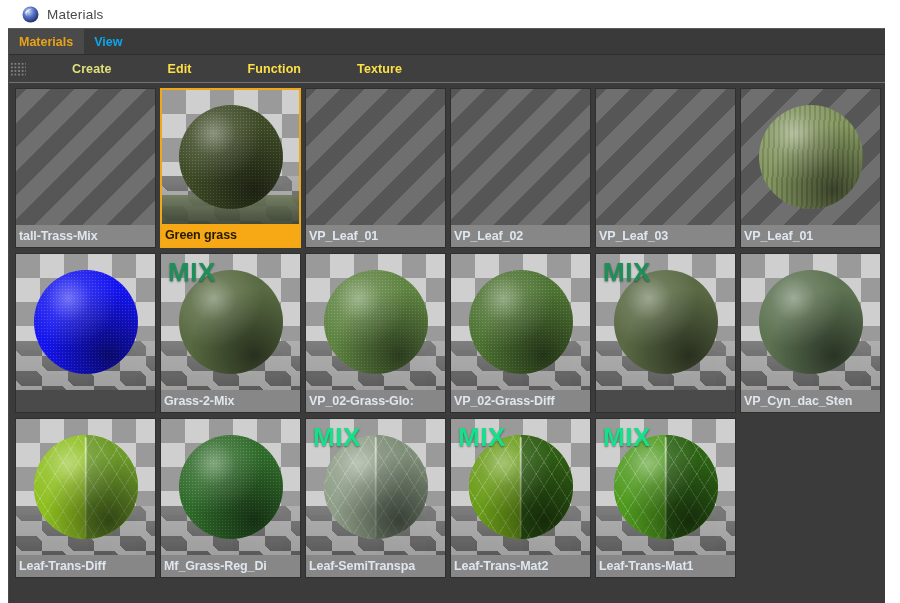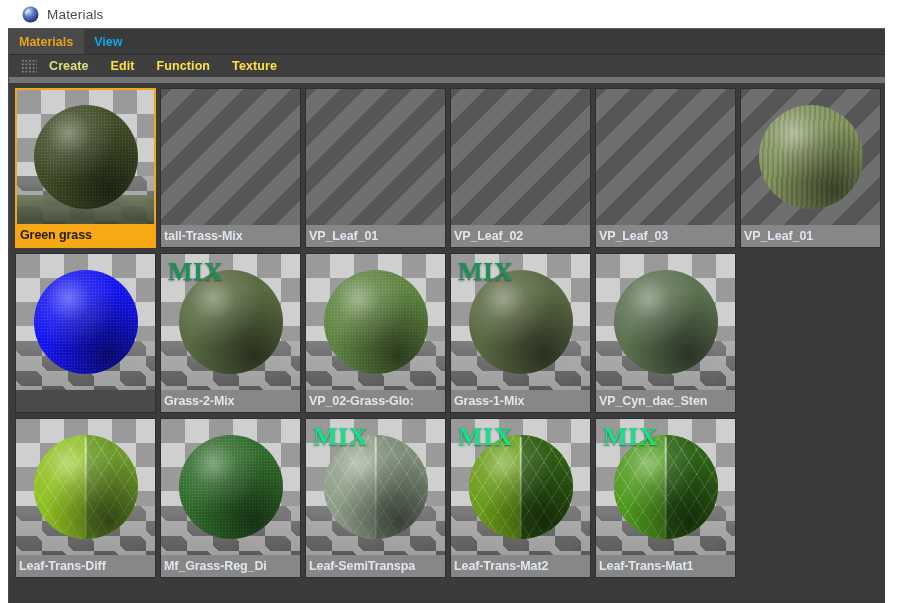--- a/index.html
+++ b/index.html
@@ -57,22 +57,23 @@
     content: ""; position: absolute; right: 0; top: 4px; bottom: 4px;
     width: 0px;
   }
   #tab-filler { flex: 1; background: #3a3a3a; }
 
   
   #menubar {
     position: relative; height: 28px; width: 100%;
     background: #3f3f3f;
     display: flex; align-items: center;
-    border-bottom: 6px solid #737373;
-    padding-left: 12px;
+    border-bottom: 1px solid #737373;
+    padding-left: 1px;
+    gap: 34px;
   }
   #grip {
     width: 16px; height: 14px; margin-right: 12px;
     background-image:
       radial-gradient(#8d8d8d 0.8px, transparent 0.9px);
     background-size: 3.6px 3.6px;
     background-position: 0 0;
     opacity: .85;
   }
   .menu-item {
@@ -103,21 +104,20 @@
     border: 1px solid #2f2f2f;
     overflow: hidden;
   }
   .cell.selected {
     border: 2px solid #f0a819;
   }
 
   .thumb {
     position: absolute; left: 0; top: 0; right: 0; bottom: 22px;
     overflow: hidden;
-    font-family: Liberation Serif, serif;
   }
 
   
   .bg-striped {
     width: 100%; height: 100%;
     background:
       repeating-linear-gradient(-45deg,
         #6f6f6f 0px, #6f6f6f 17px,
         #565656 17px, #565656 34px);
   }
@@ -280,43 +280,43 @@
   <div id="menubar">
     <div id="grip"></div>
     <div class="menu-item accent">Create</div>
     <div class="menu-item">Edit</div>
     <div class="menu-item">Function</div>
     <div class="menu-item">Texture</div>
   </div>
 
   <div id="grid">
       <div class="row">
+        <div class="cell">
+          <div class="thumb">
+            <div class="bg-striped"></div>
+          </div>
+          <div class="label">tall-Trass-Mix</div>
+        </div>
         <div class="cell selected">
           <div class="thumb">
             <div class="bg-checker"></div>
             <div class="floor-tiles"></div>
             <div class="bg-grass-floor"></div>
             <div class="shadow"></div>
             <div class="sphere" style="background: rgb(62, 74, 38);">
               <div class="noise"></div>
               <div class="shade"></div>
             </div>
           </div>
           <div class="label">Green grass</div>
         </div>
         <div class="cell">
           <div class="thumb">
             <div class="bg-striped"></div>
           </div>
-          <div class="label">tall-Trass-Mix</div>
-        </div>
-        <div class="cell">
-          <div class="thumb">
-            <div class="bg-striped"></div>
-          </div>
           <div class="label">VP_Leaf_01</div>
         </div>
         <div class="cell">
           <div class="thumb">
             <div class="bg-striped"></div>
           </div>
           <div class="label">VP_Leaf_02</div>
         </div>
         <div class="cell">
           <div class="thumb">
@@ -370,26 +370,37 @@
               <div class="shade"></div>
             </div>
           </div>
           <div class="label">VP_02-Grass-Glo:</div>
         </div>
         <div class="cell">
           <div class="thumb">
             <div class="bg-checker"></div>
             <div class="floor-tiles"></div>
             <div class="shadow"></div>
+            <div class="sphere" style="background: rgb(77, 115, 50);">
+              <div class="noise"></div>
+              <div class="shade"></div>
+            </div>
+          </div>
+          <div class="label">VP_02-Grass-Diff</div>
+        </div>
+        <div class="cell">
+          <div class="thumb">
+            <div class="bg-checker"></div>
+            <div class="floor-tiles"></div>
+            <div class="shadow"></div>
             <div class="sphere" style="background: rgb(91, 106, 69);">
               <div class="shade"></div>
             </div>
             <div class="mix-tag" style="color: rgb(31, 143, 90);">MIX</div>
           </div>
-          <div class="label">Grass-1-Mix</div>
         </div>
         <div class="cell">
           <div class="thumb">
             <div class="bg-checker"></div>
             <div class="floor-tiles"></div>
             <div class="shadow"></div>
             <div class="sphere" style="background: rgb(93, 115, 82);">
               <div class="shade"></div>
             </div>
           </div>

